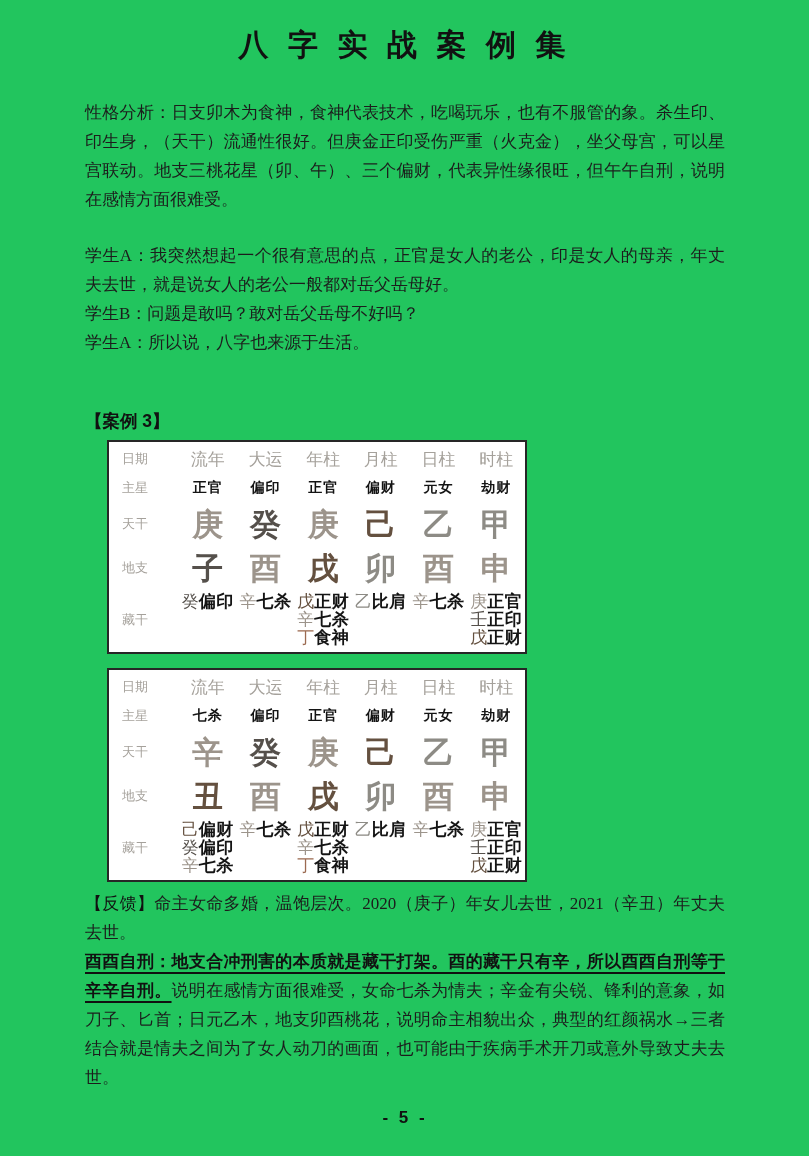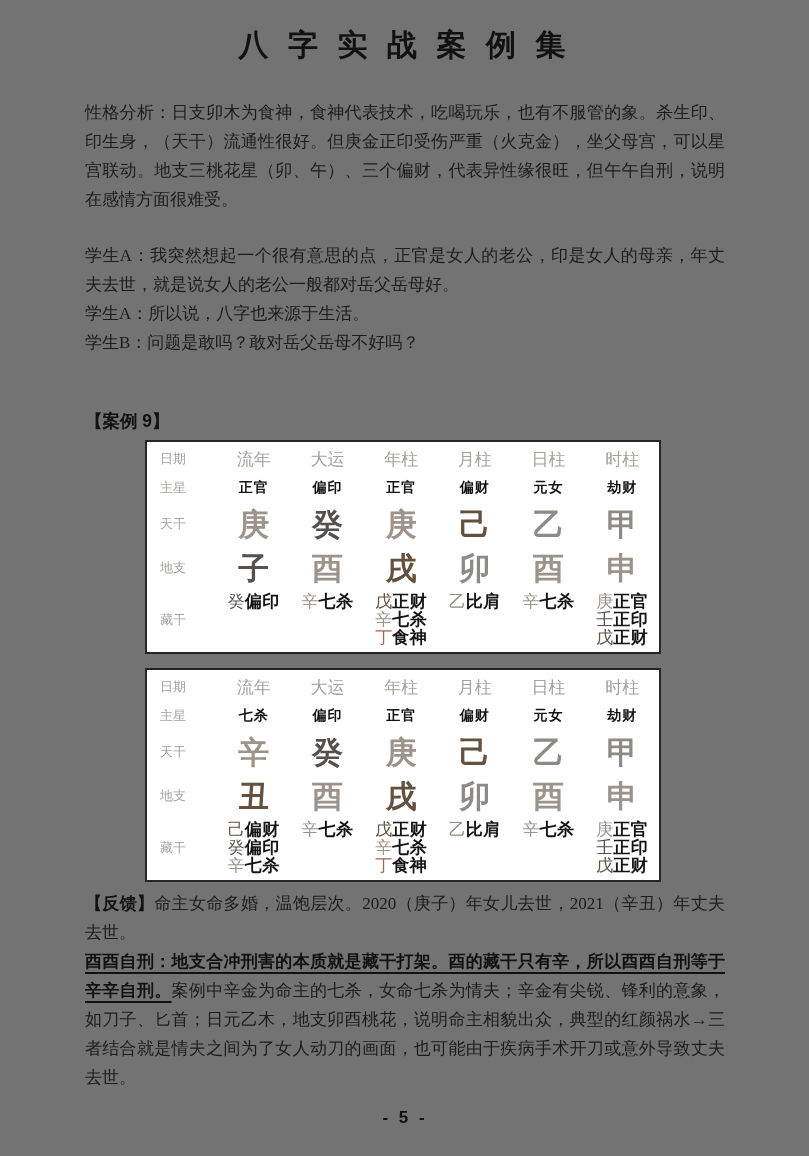--- a/index.html
+++ b/index.html
@@ -1,55 +1,55 @@
 <!DOCTYPE html>
 <html><head>
 <meta charset="utf-8">
 <style>
   html,body{margin:0;padding:0;background:#e8e8e8;}
   .page{
-    width:809px;height:1156px;background:#737373;margin:0 auto;
+    width:809px;height:1156px;background:#22c55e;margin:0 auto;
     position:relative;overflow:hidden;color:#1c1c1c;
     font-family:"Liberation Serif",serif;
   }
   .content{padding:0 84px 0 85px;}
   .title{
     margin:0;padding-top:24px;text-align:center;
     font-size:30px;font-weight:bold;letter-spacing:6px;line-height:42px;
     color:#111;
   }
   .body-text{font-size:17px;line-height:29px;text-align:justify;margin:0;}
   .p-personality{margin-top:32px;}
   .dialogue{margin-top:27px;}
   .case-label{
     margin-top:53px;font-weight:bold;font-size:17.5px;line-height:22px;
     font-family:"Liberation Sans",sans-serif;color:#111;
   }
   .bazi-table{
-    width:516px;margin:8px 0 0 60px;border:2px solid #262626;
+    width:420px;margin:8px 0 0 22px;border:2px solid #262626;
     font-family:"Liberation Sans",sans-serif;background:#fff;box-sizing:border-box;
   }
   .bazi-table.second{margin-top:14px;}
   .trow{display:grid;grid-template-columns:70px repeat(6,1fr);}
   .row-header{height:30px;align-items:center;padding-top:2px;}
   .row-zhuxing{height:28px;align-items:center;}
   .row-tiangan{height:44px;align-items:center;}
   .row-dizhi{height:44px;align-items:center;}
   .row-canggan{padding:3px 0 5px;align-items:start;}
   .hcell{color:#a5a19b;font-size:17px;text-align:center;}
   .labelcol,.rlabel{color:#a5a19b;font-size:13px;text-align:left;padding-left:13px;}
   .row-canggan .rlabel{align-self:center;}
   .zx{font-size:14px;font-weight:bold;color:#141414;text-align:center;letter-spacing:1px;}
   .big{font-size:31px;font-weight:bold;text-align:center;line-height:1;}
   .cg{display:flex;flex-direction:column;align-items:center;}
   .cgline{font-size:17px;line-height:18px;white-space:nowrap;}
   .stem{font-weight:normal;}
   .star{font-weight:bold;color:#141414;letter-spacing:0.5px;}
   .p-feedback{margin-top:7px;}
-  .b{font-weight:bold;color:#111;}
+  .b{font-weight:normal;color:#111;}
   .bu{
     font-weight:bold;color:#111;
     text-decoration:underline;text-underline-offset:5px;text-decoration-thickness:1.5px;
   }
   .page-number{
     text-align:center;margin-top:16px;font-size:17px;font-weight:bold;
     letter-spacing:3px;font-family:"Liberation Sans",sans-serif;color:#111;
   }
 </style>
 </head>
@@ -57,25 +57,25 @@
 
 <div class="page">
   <div class="content">
 
     <h1 class="title">八 字 实 战 案 例 集</h1>
 
     <p class="body-text p-personality">性格分析：日支卯木为食神，食神代表技术，吃喝玩乐，也有不服管的象。杀生印、印生身，（天干）流通性很好。但庚金正印受伤严重（火克金），坐父母宫，可以星宫联动。地支三桃花星（卯、午）、三个偏财，代表异性缘很旺，但午午自刑，说明在感情方面很难受。</p>
 
     <div class="dialogue">
       <p class="body-text"><span>学生A：</span><span>我突然想起一个很有意思的点，正官是女人的老公，印是女人的母亲，年丈夫去世，就是说女人的老公一般都对岳父岳母好。</span></p>
+      <p class="body-text"><span>学生B：</span><span>问题是敢吗？敢对岳父岳母不好吗？</span></p>
       <p class="body-text"><span>学生A：</span><span>所以说，八字也来源于生活。</span></p>
-      <p class="body-text"><span>学生B：</span><span>问题是敢吗？敢对岳父岳母不好吗？</span></p>
     </div>
 
-    <div class="case-label">【案例 9】</div>
+    <div class="case-label">【案例 3】</div>
 
     <div class="bazi-table">
         <div class="trow row-header">
           <div class="labelcol">日期</div>
           <div class="hcell">流年</div>
           <div class="hcell">大运</div>
           <div class="hcell">年柱</div>
           <div class="hcell">月柱</div>
           <div class="hcell">日柱</div>
           <div class="hcell">时柱</div>
@@ -195,18 +195,18 @@
           <div class="cg">
             <div class="cgline"><span class="stem" style="color: rgb(156, 148, 139);">庚</span><span class="star">正官</span></div>
             <div class="cgline"><span class="stem" style="color: rgb(85, 80, 75);">壬</span><span class="star">正印</span></div>
             <div class="cgline"><span class="stem" style="color: rgb(100, 80, 63);">戊</span><span class="star">正财</span></div>
           </div>
         </div>
       </div>
 
     <p class="body-text p-feedback"><span class="b">【反馈】</span><span>命主女命多婚，温饱层次。2020（庚子）年女儿去世，2021（辛丑）年丈夫去世。</span></p>
 
-    <p class="body-text"><span class="bu">酉酉自刑：地支合冲刑害的本质就是藏干打架。酉的藏干只有辛，所以酉酉自刑等于辛辛自刑。</span><span>案例中辛金为命主的七杀，女命七杀为情夫；辛金有尖锐、锋利的意象，如刀子、匕首；日元乙木，地支卯酉桃花，说明命主相貌出众，典型的红颜祸水→三者结合就是情夫之间为了女人动刀的画面，也可能由于疾病手术开刀或意外导致丈夫去世。</span></p>
+    <p class="body-text"><span class="bu">酉酉自刑：地支合冲刑害的本质就是藏干打架。酉的藏干只有辛，所以酉酉自刑等于辛辛自刑。</span><span>说明在感情方面很难受，女命七杀为情夫；辛金有尖锐、锋利的意象，如刀子、匕首；日元乙木，地支卯酉桃花，说明命主相貌出众，典型的红颜祸水→三者结合就是情夫之间为了女人动刀的画面，也可能由于疾病手术开刀或意外导致丈夫去世。</span></p>
 
     <div class="page-number">- 5 -</div>
 
   </div>
 </div>
 
 </body></html>

